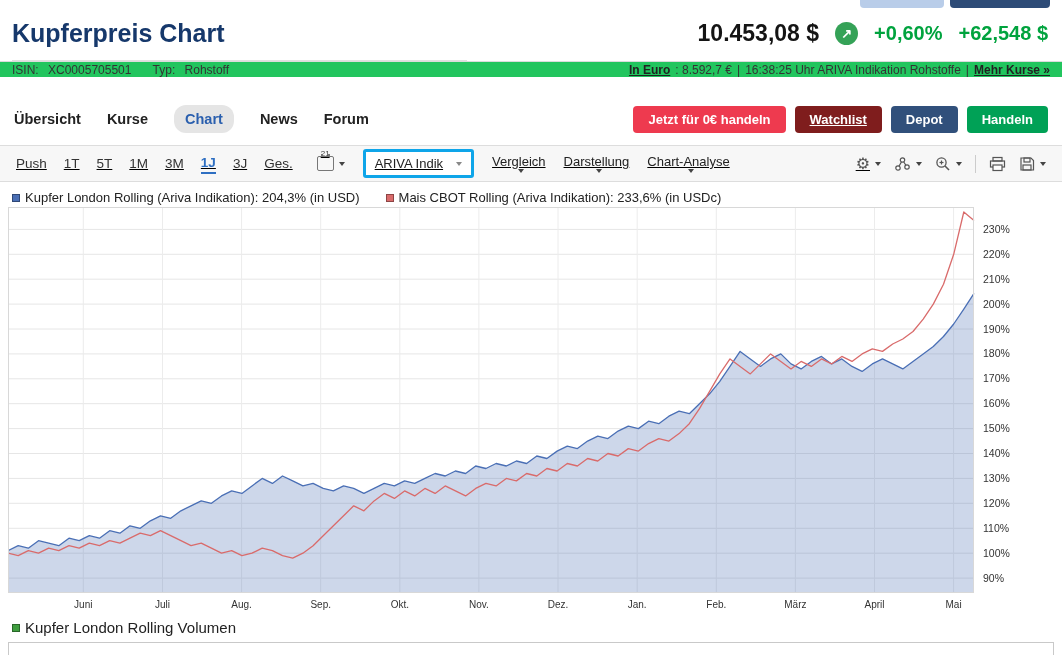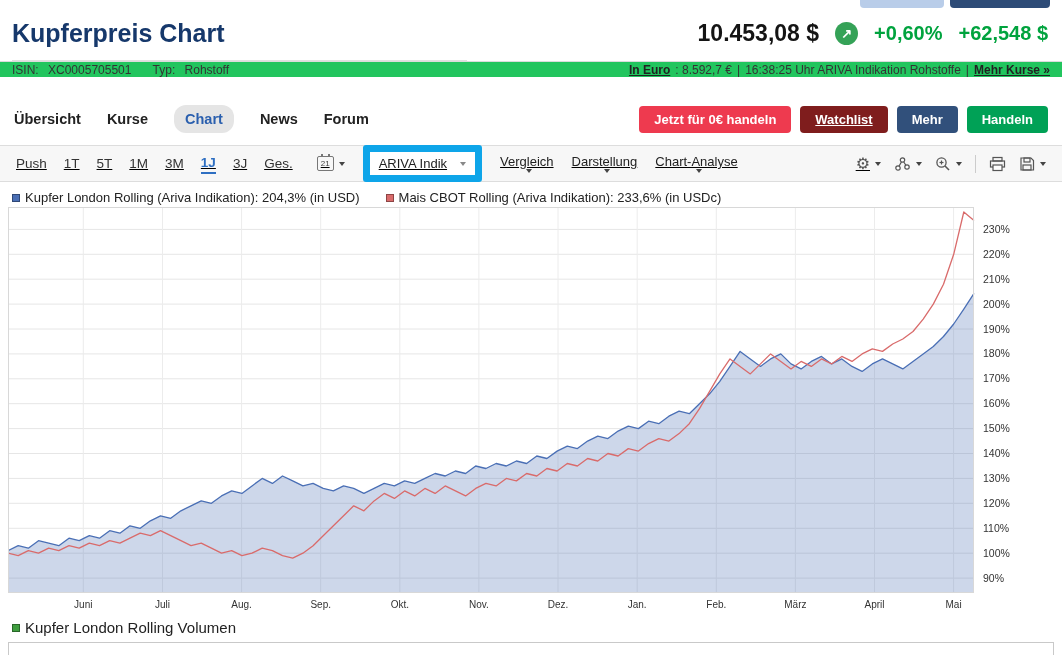--- a/index.html
+++ b/index.html
@@ -46,24 +46,24 @@
   
   .toolbar { margin-top:10px; height:37px; background:#f7f7f7; border-top:1px solid #ddd;
     border-bottom:1px solid #ddd; display:flex; align-items:center; padding:0 16px; gap:18px;text-decoration:underline; }
   .ranges { display:flex; align-items:center; gap:17px; }
   .range { font-size:13.5px; color:#333; cursor:pointer; padding:2px 0; }
   .range.active { color:#2e6fc2; font-weight:bold; border-bottom:2px solid #2e6fc2; }
   .caret { width:0; height:0; border-left:3.5px solid transparent; border-right:3.5px solid transparent;
     border-top:4px solid #444; display:inline-block; margin-left:5px; }
   .cal-btn { display:flex; align-items:center; cursor:pointer; margin-left:6px; }
   .cal { width:17px; height:15px; border:1px solid #777; border-radius:2px; position:relative;
-    display:flex; align-items:flex-end; justify-content:center; font-size:8px; color:#444; padding-bottom:2px; }
+    display:flex; align-items:flex-end; justify-content:center; font-size:8px; color:#444; padding-bottom:12px; }
   .cal::before { content:""; position:absolute; top:-3px; left:3px; width:2px; height:3px;
     background:#777; box-shadow:7px 0 #777; }
-  .select { display:inline-flex; align-items:center; gap:8px; background:#fff; border:7px solid #0ea5e9;
+  .select { display:inline-flex; align-items:center; gap:8px; background:#fff; border:3px solid #0ea5e9;
     border-radius:3px; padding:4px 9px; font-size:13px; color:#222; cursor:pointer; }
   .dropdown { display:flex; align-items:center; font-size:13px; color:#222; cursor:pointer;flex-direction:column; }
   .tool-icons { margin-left:auto; display:flex; align-items:center; gap:13px; }
   .icon-btn { display:flex; align-items:center; cursor:pointer; color:#555; }
   .vsep { width:1px; height:18px; background:#ccc; }
   .gear-glyph { font-size:16px; line-height:16px; color:#555; }
 
   
   .legend-row { display:flex; align-items:center; gap:26px; padding:8px 0 2px 12px; }
   .legend-item { display:flex; align-items:center; gap:5px; font-size:13px; color:#222; }
@@ -113,21 +113,21 @@
   <div class="tabs">
     <div class="tab">Übersicht</div>
     <div class="tab">Kurse</div>
     <div class="tab active">Chart</div>
     <div class="tab">News</div>
     <div class="tab">Forum</div>
   </div>
   <div class="nav-actions">
     <button class="btn trade">Jetzt für 0€ handeln</button>
     <button class="btn watch">Watchlist</button>
-    <button class="btn depot">Mehr</button>
+    <button class="btn depot">Depot</button>
     <button class="btn trade-green">Handeln</button>
   </div>
 </div>
 
 <div class="toolbar">
   <div class="ranges">
     <span class="range">Push</span>
     <span class="range">1T</span>
     <span class="range">5T</span>
     <span class="range">1M</span>

